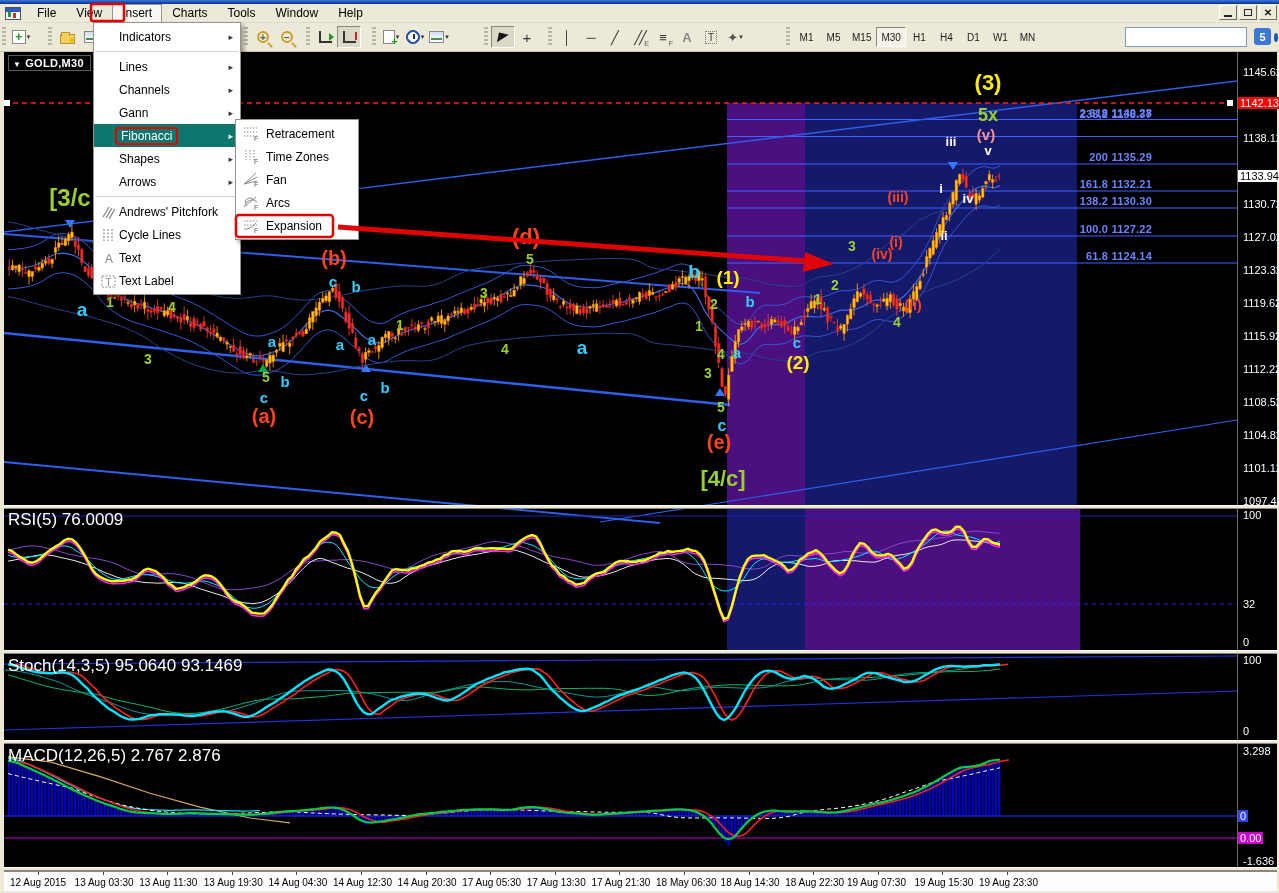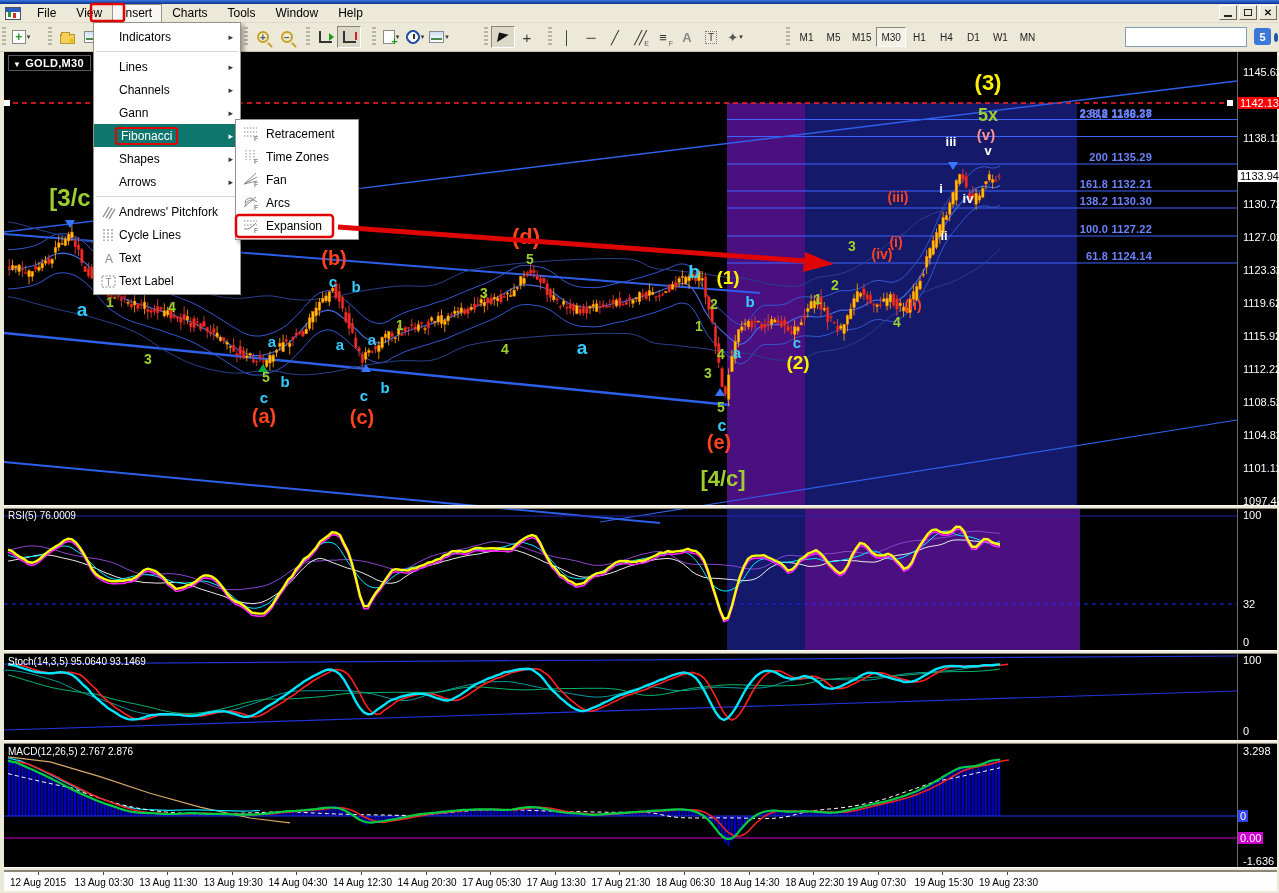--- a/index.html
+++ b/index.html
@@ -81,21 +81,21 @@
              border-left:1px solid #6b6b6b;}
   .symbol{position:absolute;left:8px;top:55px;z-index:4;color:#fff;font-size:11px;font-weight:bold;
           border:1px solid #5a5a5a;padding:1px 6px 1px 4px;letter-spacing:.3px;}
   .symbol .arr{font-size:8px;margin-right:4px;}
   #labels{position:absolute;left:0;top:0;width:1279px;height:893px;z-index:4;pointer-events:none;}
   .axlab{position:absolute;color:#fff;font-size:11px;transform:translateY(-50%);white-space:nowrap;}
   .axtag{position:absolute;font-size:11px;transform:translateY(-50%);padding:0 2px;white-space:nowrap;z-index:5;}
   .fiblab{position:absolute;color:#6b83ff;font-size:11px;font-weight:bold;transform:translate(-100%,-100%);
           white-space:nowrap;letter-spacing:.2px;}
   .wave{position:absolute;font-weight:bold;transform:translate(-50%,0);line-height:1;white-space:nowrap;}
-  .plab{position:absolute;color:#fff;font-size:10px;z-index:4;white-space:nowrap;}
+  .plab{position:absolute;color:#fff;font-size:17px;z-index:4;white-space:nowrap;}
   .panelsep{position:absolute;left:4px;width:1273px;height:4px;background:#ece9d8;z-index:3;
             border-top:1px solid #fff;border-bottom:1px solid #8a877a;}
   .timeaxis{position:absolute;left:4px;top:871px;width:1273px;height:20px;background:#fdfdfd;z-index:3;
             border-top:1px solid #8a877a;}
   .tlab{position:absolute;top:5px;color:#000;font-size:10px;white-space:nowrap;}
   .ttick{position:absolute;top:0;width:1px;height:3px;background:#444;}
   
   .menu{position:absolute;background:#fff;border:1px solid #97938a;box-shadow:3px 3px 4px rgba(0,0,0,.35);
         z-index:10;font-size:12px;color:#000;padding:2px 0;}
   .mrow{height:23px;display:flex;align-items:center;position:relative;padding-left:25px;padding-right:20px;}
@@ -1343,21 +1343,21 @@
       <span class="tlab" style="left: 329px;">14 Aug 12:30</span>
       <span class="ttick" style="left: 357px;"></span>
       <span class="tlab" style="left: 393.6px;">14 Aug 20:30</span>
       <span class="ttick" style="left: 421.6px;"></span>
       <span class="tlab" style="left: 458.2px;">17 Aug 05:30</span>
       <span class="ttick" style="left: 486.2px;"></span>
       <span class="tlab" style="left: 522.8px;">17 Aug 13:30</span>
       <span class="ttick" style="left: 550.8px;"></span>
       <span class="tlab" style="left: 587.4px;">17 Aug 21:30</span>
       <span class="ttick" style="left: 615.4px;"></span>
-      <span class="tlab" style="left: 652px;">18 Aug 06:30</span>
+      <span class="tlab" style="left: 652px;">18 May 06:30</span>
       <span class="ttick" style="left: 680px;"></span>
       <span class="tlab" style="left: 716.6px;">18 Aug 14:30</span>
       <span class="ttick" style="left: 744.6px;"></span>
       <span class="tlab" style="left: 781.2px;">18 Aug 22:30</span>
       <span class="ttick" style="left: 809.2px;"></span>
       <span class="tlab" style="left: 843px;">19 Aug 07:30</span>
       <span class="ttick" style="left: 873.8px;"></span>
       <span class="tlab" style="left: 910.4px;">19 Aug 15:30</span>
       <span class="ttick" style="left: 938.4px;"></span>
       <span class="tlab" style="left: 975px;">19 Aug 23:30</span>

